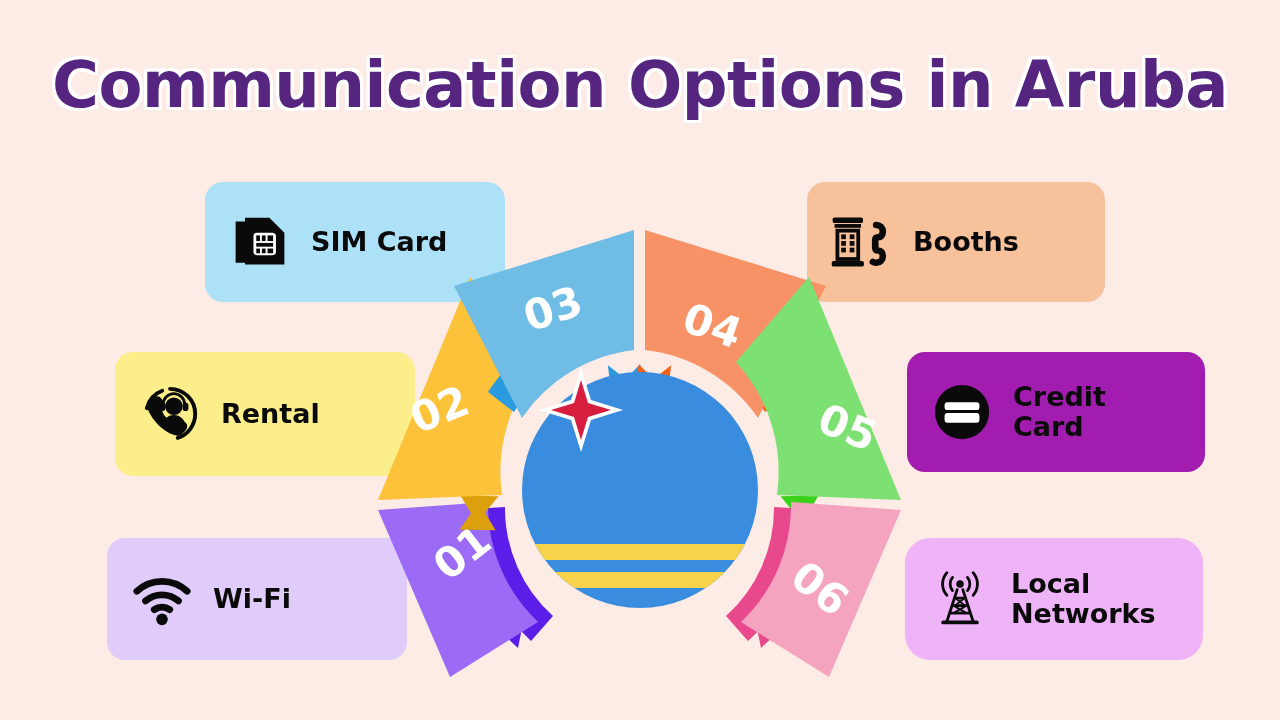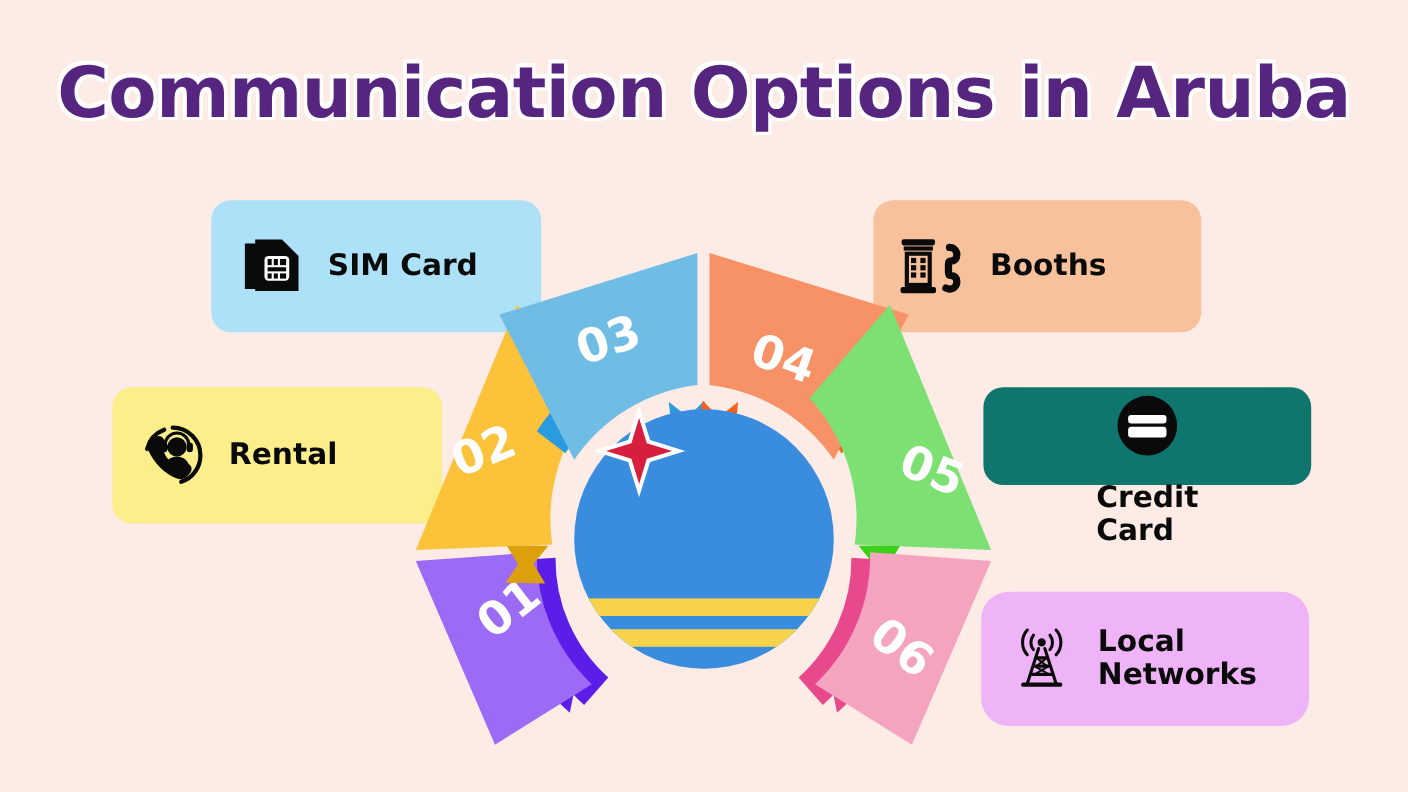--- a/index.html
+++ b/index.html
@@ -33,40 +33,41 @@
   }
 
   
   .card {
     position: absolute;
     display: flex;
     align-items: center;
     border-radius: 18px;
     padding: 0 20px;
     gap: 16px;
+    margin-left: 13px;
   }
   .card .ico {
     flex: 0 0 auto;
     width: 70px; height: 70px;
     display: flex; align-items: center; justify-content: center;
   }
   .card .lbl {
     font-family: "DejaVu Sans", sans-serif;
     font-weight: 800;
     font-size: 27px;
     line-height: 1.12;
     color: #0A0A0A;
     white-space: pre-line;
   }
 
   #card-sim      { left: 192px; top: 182px; width: 300px; height: 120px; background: #ADE1F7; }
   #card-rental   { left:  102px; top: 352px; width: 300px; height: 124px; background: #FCEE8B; }
   #card-wifi     { left:  94px; top: 538px; width: 300px; height: 122px; background: #DFCCFB; }
   #card-booths   { left: 794px; top: 182px; width: 298px; height: 120px; background: #F7C19C; }
-  #card-credit   { left: 894px; top: 352px; width: 298px; height: 89px; background: #0f766e; flex-direction: column; }
+  #card-credit   { left: 894px; top: 352px; width: 298px; height: 120px; background: #a21caf; }
   #card-local    { left: 892px; top: 538px; width: 298px; height: 122px; background: #EFB4F7; border-radius: 25px; }
 
   
   #wheel {
     position: absolute;
     left: 370px; top: 222px;
     width: 540px; height: 470px;
   }
   #wheel svg { display: block; }
 
@@ -114,20 +115,31 @@
         <circle cx="36" cy="24" r="9" fill="#0A0A0A"></circle>
         <path d="M24 45c0-7 5.5-12 12-12s12 5 12 12z" fill="#0A0A0A"></path>
         <path d="M25 22a11 11 0 0 1 22 0" fill="none" stroke="#0A0A0A" stroke-width="3"></path>
         <rect x="21" y="20" width="6" height="9" rx="3" fill="#0A0A0A"></rect>
         <rect x="45" y="20" width="6" height="9" rx="3" fill="#0A0A0A"></rect>
       </svg>
     </span>
     <span class="lbl">Rental</span>
   </div>
 
+  <div class="card" id="card-wifi">
+    <span class="ico">
+      <svg viewBox="0 0 64 64" width="62" height="62">
+        <path d="M6 24a38 38 0 0 1 52 0" fill="none" stroke="#0A0A0A" stroke-width="7" stroke-linecap="round"></path>
+        <path d="M15 34a26 26 0 0 1 34 0" fill="none" stroke="#0A0A0A" stroke-width="7" stroke-linecap="round"></path>
+        <path d="M24 43a14 14 0 0 1 16 0" fill="none" stroke="#0A0A0A" stroke-width="7" stroke-linecap="round"></path>
+        <circle cx="32" cy="53" r="6" fill="#0A0A0A"></circle>
+      </svg>
+    </span>
+    <span class="lbl">Wi-Fi</span>
+  </div>
 
   <div class="card" id="card-booths">
     <span class="ico">
       <svg viewBox="0 0 74 64" width="70" height="62">
         <rect x="6" y="6" width="32" height="6" rx="2" fill="#0A0A0A"></rect>
         <rect x="8" y="13" width="28" height="4" fill="#0A0A0A"></rect>
         <rect x="9" y="18" width="26" height="34" fill="#0A0A0A"></rect>
         <rect x="13" y="22" width="18" height="26" fill="#F7C19C"></rect>
         <g fill="#0A0A0A">
           <rect x="15" y="24" width="5" height="5"></rect>

